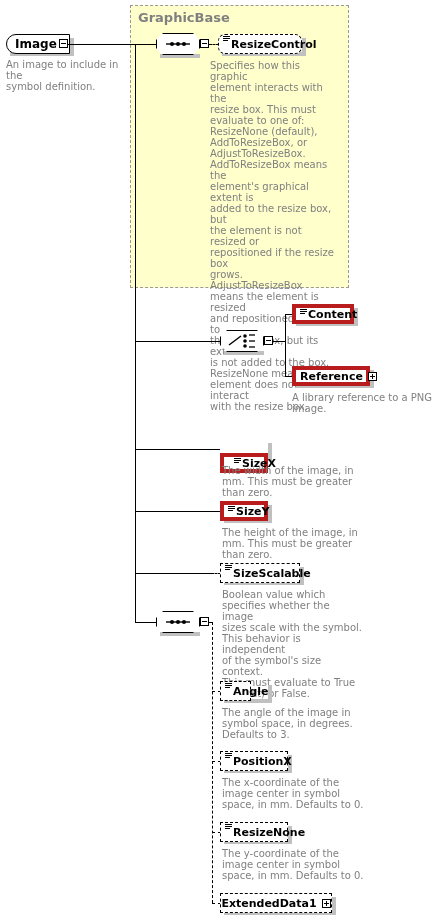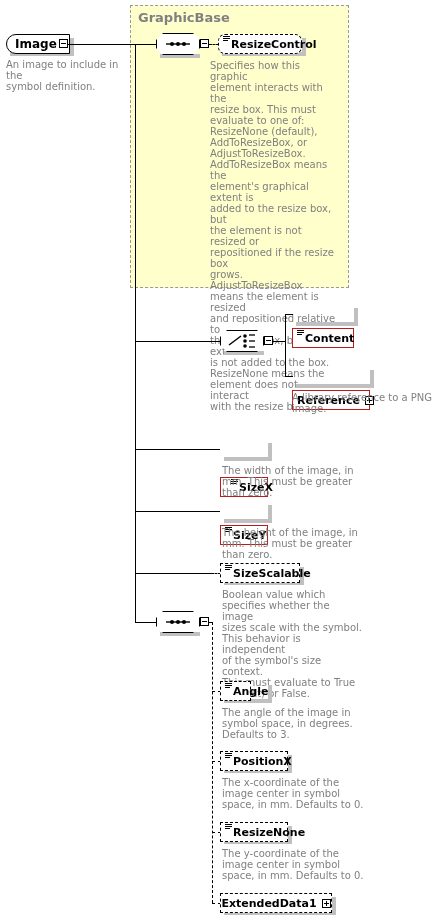--- a/index.html
+++ b/index.html
@@ -45,21 +45,21 @@
   
   .node {
     position: absolute;
     box-sizing: border-box;
     background: #ffffff;
     height: 20px;
     display: flex;
     align-items: center;
     padding: 0 4px 0 4px;
   }
-  .node.solid  { border: 1px solid #b91c1c; margin-top: 24px; }
+  .node.solid  { border: 4px solid #b91c1c; }
   .node.dashed { border: 1px dashed #000000; }
   .node .nodelabel {
     font-size: 11px;
     font-weight: bold;
     color: #000000;
     white-space: nowrap;
     line-height: 11px;
   }
   
   .shadow {

